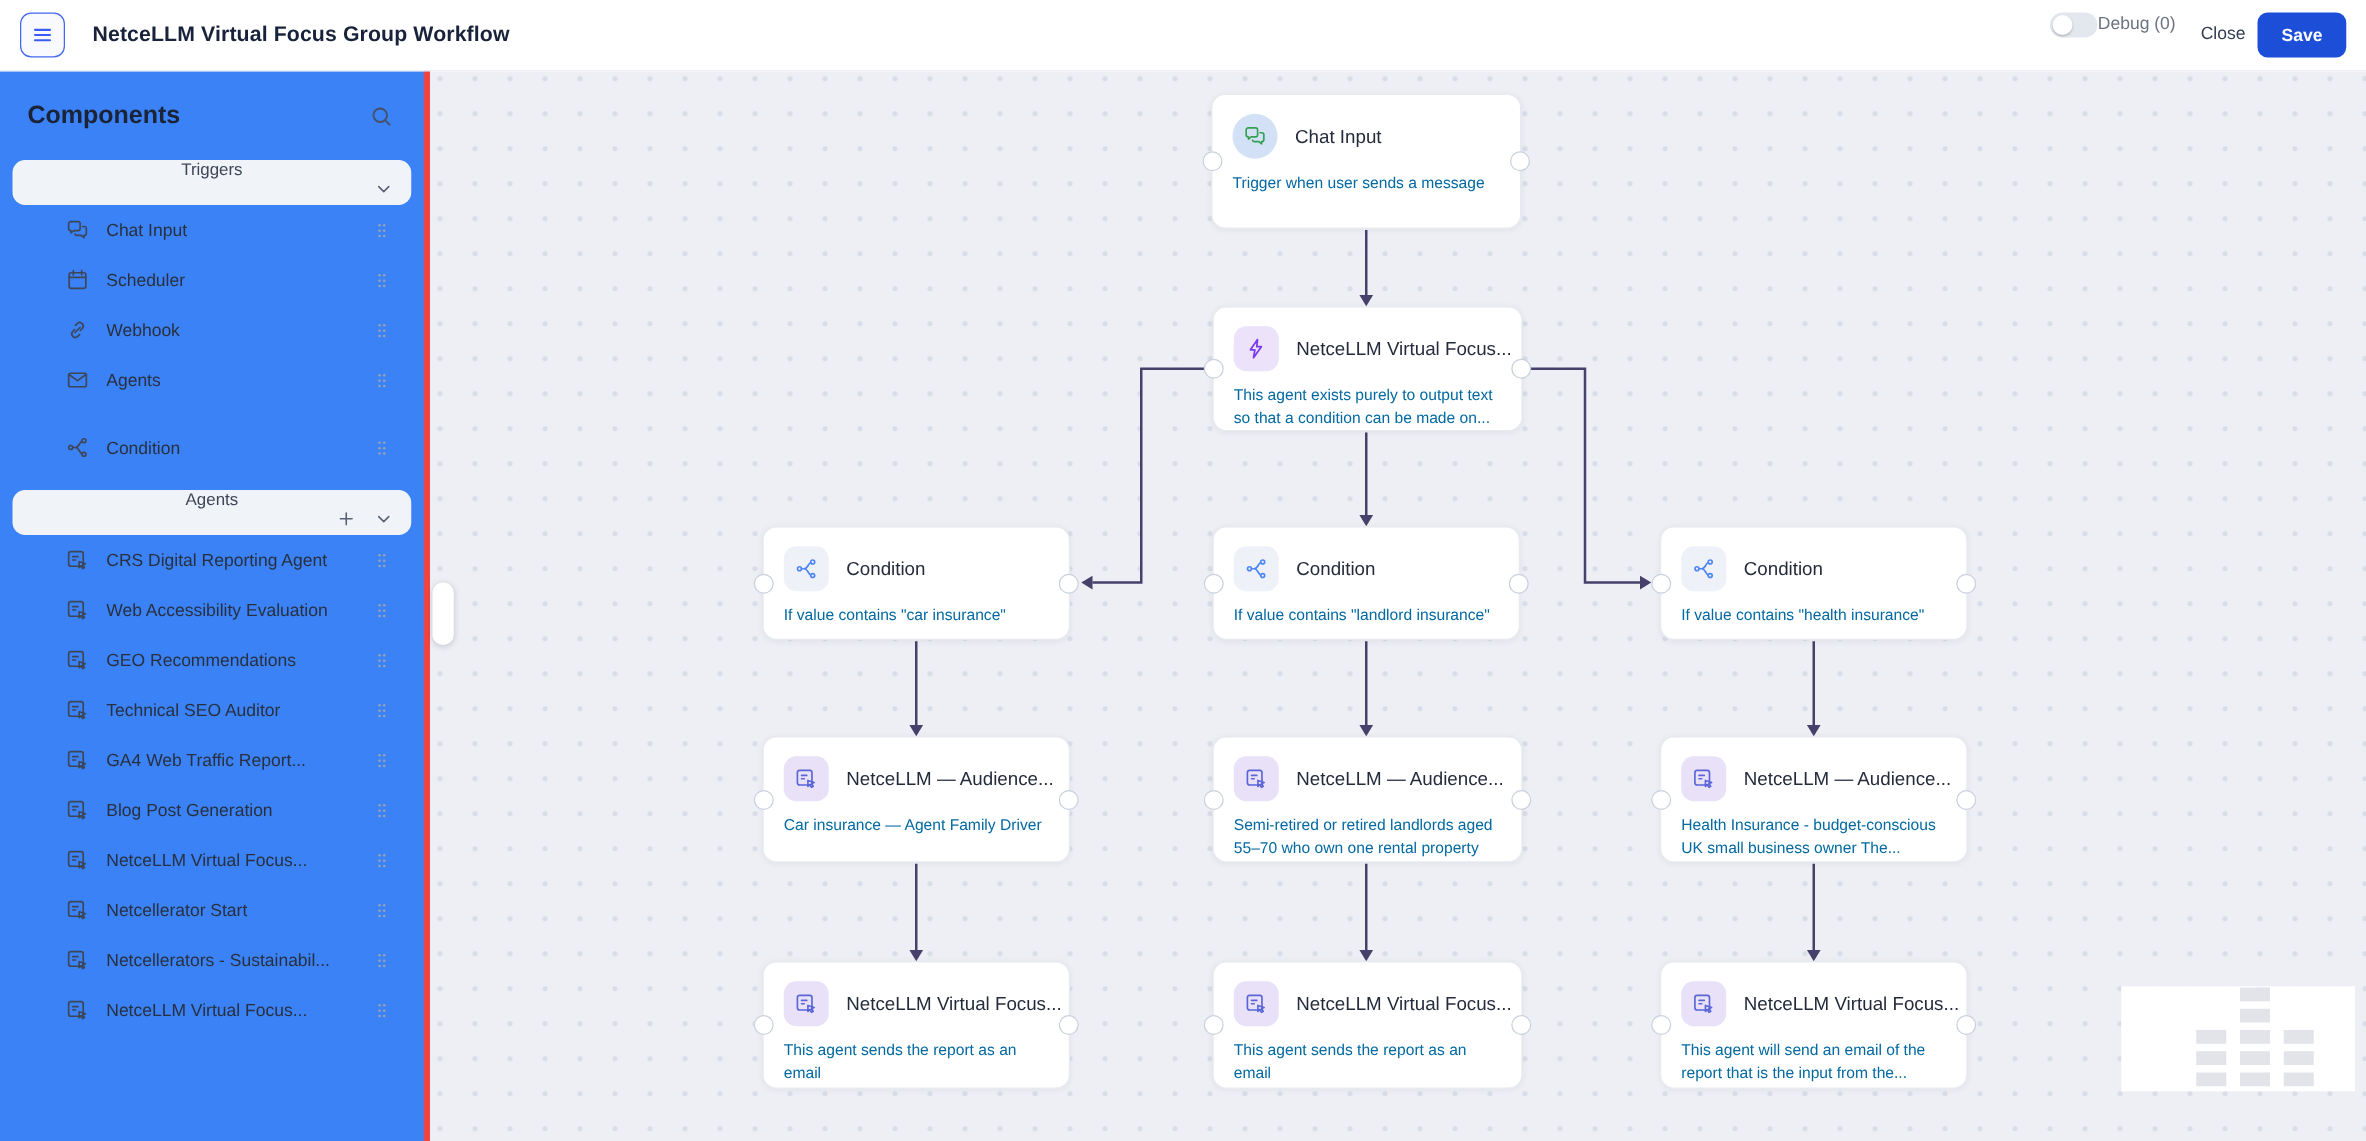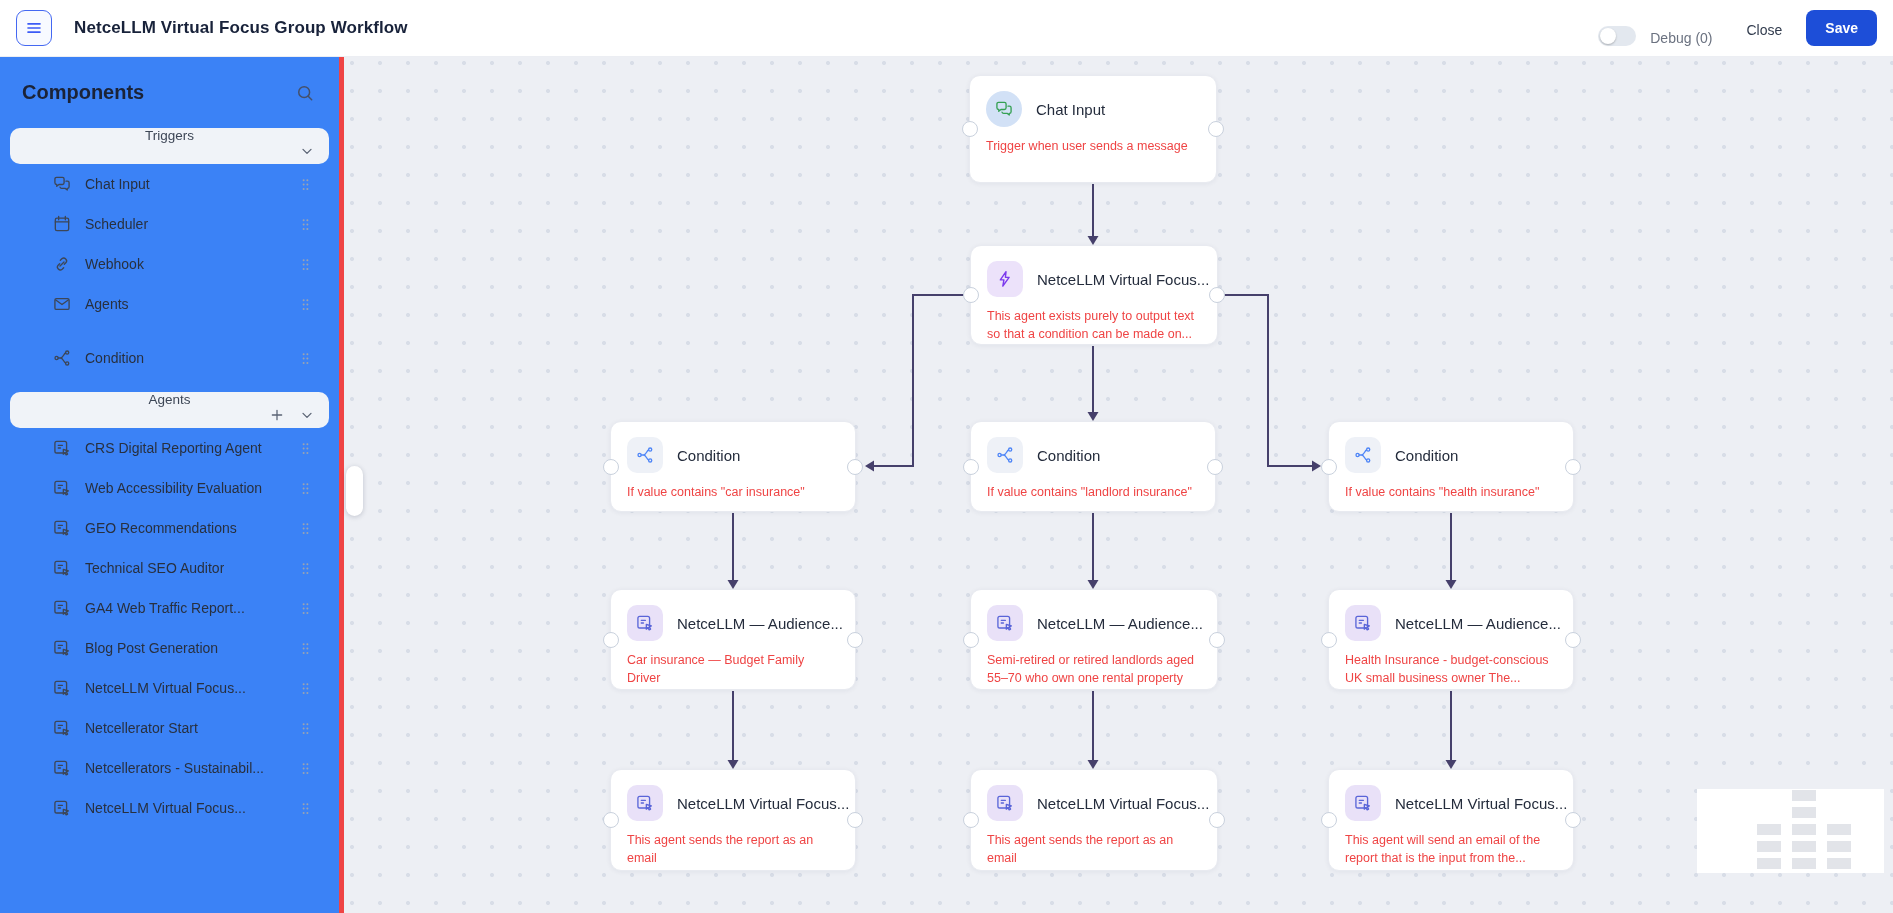--- a/index.html
+++ b/index.html
@@ -6,21 +6,21 @@
   html,body { width:1893px; height:913px; overflow:hidden; }
   body { font-family:"Liberation Sans", sans-serif; background:#fff; color:#1e2636; position:relative; }
 
   
   .header { position:absolute; top:0; left:0; right:0; height:57px; background:#fff;
             border-bottom:1px solid #eceef3; display:flex; align-items:center; padding:0 16px; z-index:40; }
   .menu-btn { width:36px; height:36px; border:1.5px solid #4468f2; border-radius:9px; background:#f8faff;
               display:flex; align-items:center; justify-content:center; color:#3b5bf6; cursor:pointer; }
   .menu-btn svg { width:18px; height:18px; }
   .app-title { font-size:17px; font-weight:700; color:#18223a; margin-left:22px; letter-spacing:.1px; }
-  .header-right { margin-left:auto; display:flex; align-items:flex-end; gap:14px; }
+  .header-right { margin-left:auto; display:flex; align-items:flex-start; }
   .toggle { width:38px; height:20px; border-radius:10px; background:#e3e8ef; position:relative; cursor:pointer; }
   .toggle .knob { position:absolute; left:2px; top:2px; width:16px; height:16px; border-radius:50%;
                   background:#fff; box-shadow:0 1px 2px rgba(0,0,0,.25); }
   .debug-label { font-size:14px; color:#6b7280; margin-right:10px; }
   .close-btn { font-size:14px; color:#323c4e; background:none; border:none; cursor:pointer; padding:8px 10px; font-family:inherit; }
   .save-btn { font-size:14px; font-weight:600; color:#fff; background:#1d4ed8; border:none; border-radius:8px;
               padding:10px 19px; cursor:pointer; font-family:inherit; }
 
   
   .sidebar { position:absolute; top:57px; left:0; width:344px; bottom:0; background:#3b82f6;
@@ -53,21 +53,21 @@
   .edges polyline { fill:none; stroke:#46406b; stroke-width:2; }
   .edges polygon { fill:#46406b; }
 
   .node { position:absolute; background:#fff; border:1px solid #e8eaf0; border-radius:11px;
           box-shadow:0 1px 5px rgba(25,35,65,.06); padding:15px 16px; z-index:10; cursor:pointer; }
   .node-head { display:flex; align-items:center; gap:14px; }
   .node-icon { width:36px; height:36px; border-radius:10px; display:flex; align-items:center; justify-content:center; flex:0 0 auto; }
   .node-icon.circle { border-radius:50%; }
   .node-icon svg { width:20px; height:20px; }
   .node-title { font-size:15px; font-weight:500; color:#242c3c; white-space:nowrap; }
-  .node-desc { margin-top:11px; font-size:12.5px; line-height:1.4; color:#ef4444; }
+  .node-desc { margin-top:11px; font-size:12.5px; line-height:1.4; color:#0369a1; }
   .port { position:absolute; width:16px; height:16px; border-radius:50%; background:#fff;
           border:1.5px solid #c9d1dd; top:calc(50% - 8px); z-index:12; cursor:crosshair; }
   .port.left { left:-8px; } .port.right { right:-8px; }
 
   
   .watermark { position:absolute; left:1353px; top:732px; width:187px; height:84px; background:#fff; z-index:6;
                padding:1px 0 0 60px; }
   .wm-row { display:flex; gap:11px; margin-bottom:6px; }
   .wm-cell { width:24px; height:11px; }
   .wm-cell.on { background:#e2e4e9; }
@@ -569,21 +569,21 @@
       <div class="node-head">
         <span class="node-icon" style="background: rgb(233, 225, 248); color: rgb(90, 101, 216);">
           <svg viewBox="0 0 24 24" fill="none" stroke="currentColor" stroke-width="1.6" stroke-linecap="round" stroke-linejoin="round">
             <rect x="3.5" y="4" width="14" height="14" rx="2.2"></rect>
             <path d="M7.5 8.8h5M7.5 12h2.6"></path>
             <path d="M13.6 13.6l6 2-2.4 1 1.5 2.7-1.7 1-1.5-2.7-1.9 1.8z"></path>
           </svg>
         </span>
         <span class="node-title">NetceLLM — Audience...</span>
       </div>
-      <div class="node-desc">Car insurance — Budget Family Driver</div>
+      <div class="node-desc">Car insurance — Agent Family Driver</div>
     </div>
     <div class="node" style="left: 626px; top: 532px; width: 248px; height: 101px;">
       <span class="port left"></span>
       <span class="port right"></span>
       <div class="node-head">
         <span class="node-icon" style="background: rgb(233, 225, 248); color: rgb(90, 101, 216);">
           <svg viewBox="0 0 24 24" fill="none" stroke="currentColor" stroke-width="1.6" stroke-linecap="round" stroke-linejoin="round">
             <rect x="3.5" y="4" width="14" height="14" rx="2.2"></rect>
             <path d="M7.5 8.8h5M7.5 12h2.6"></path>
             <path d="M13.6 13.6l6 2-2.4 1 1.5 2.7-1.7 1-1.5-2.7-1.9 1.8z"></path>

